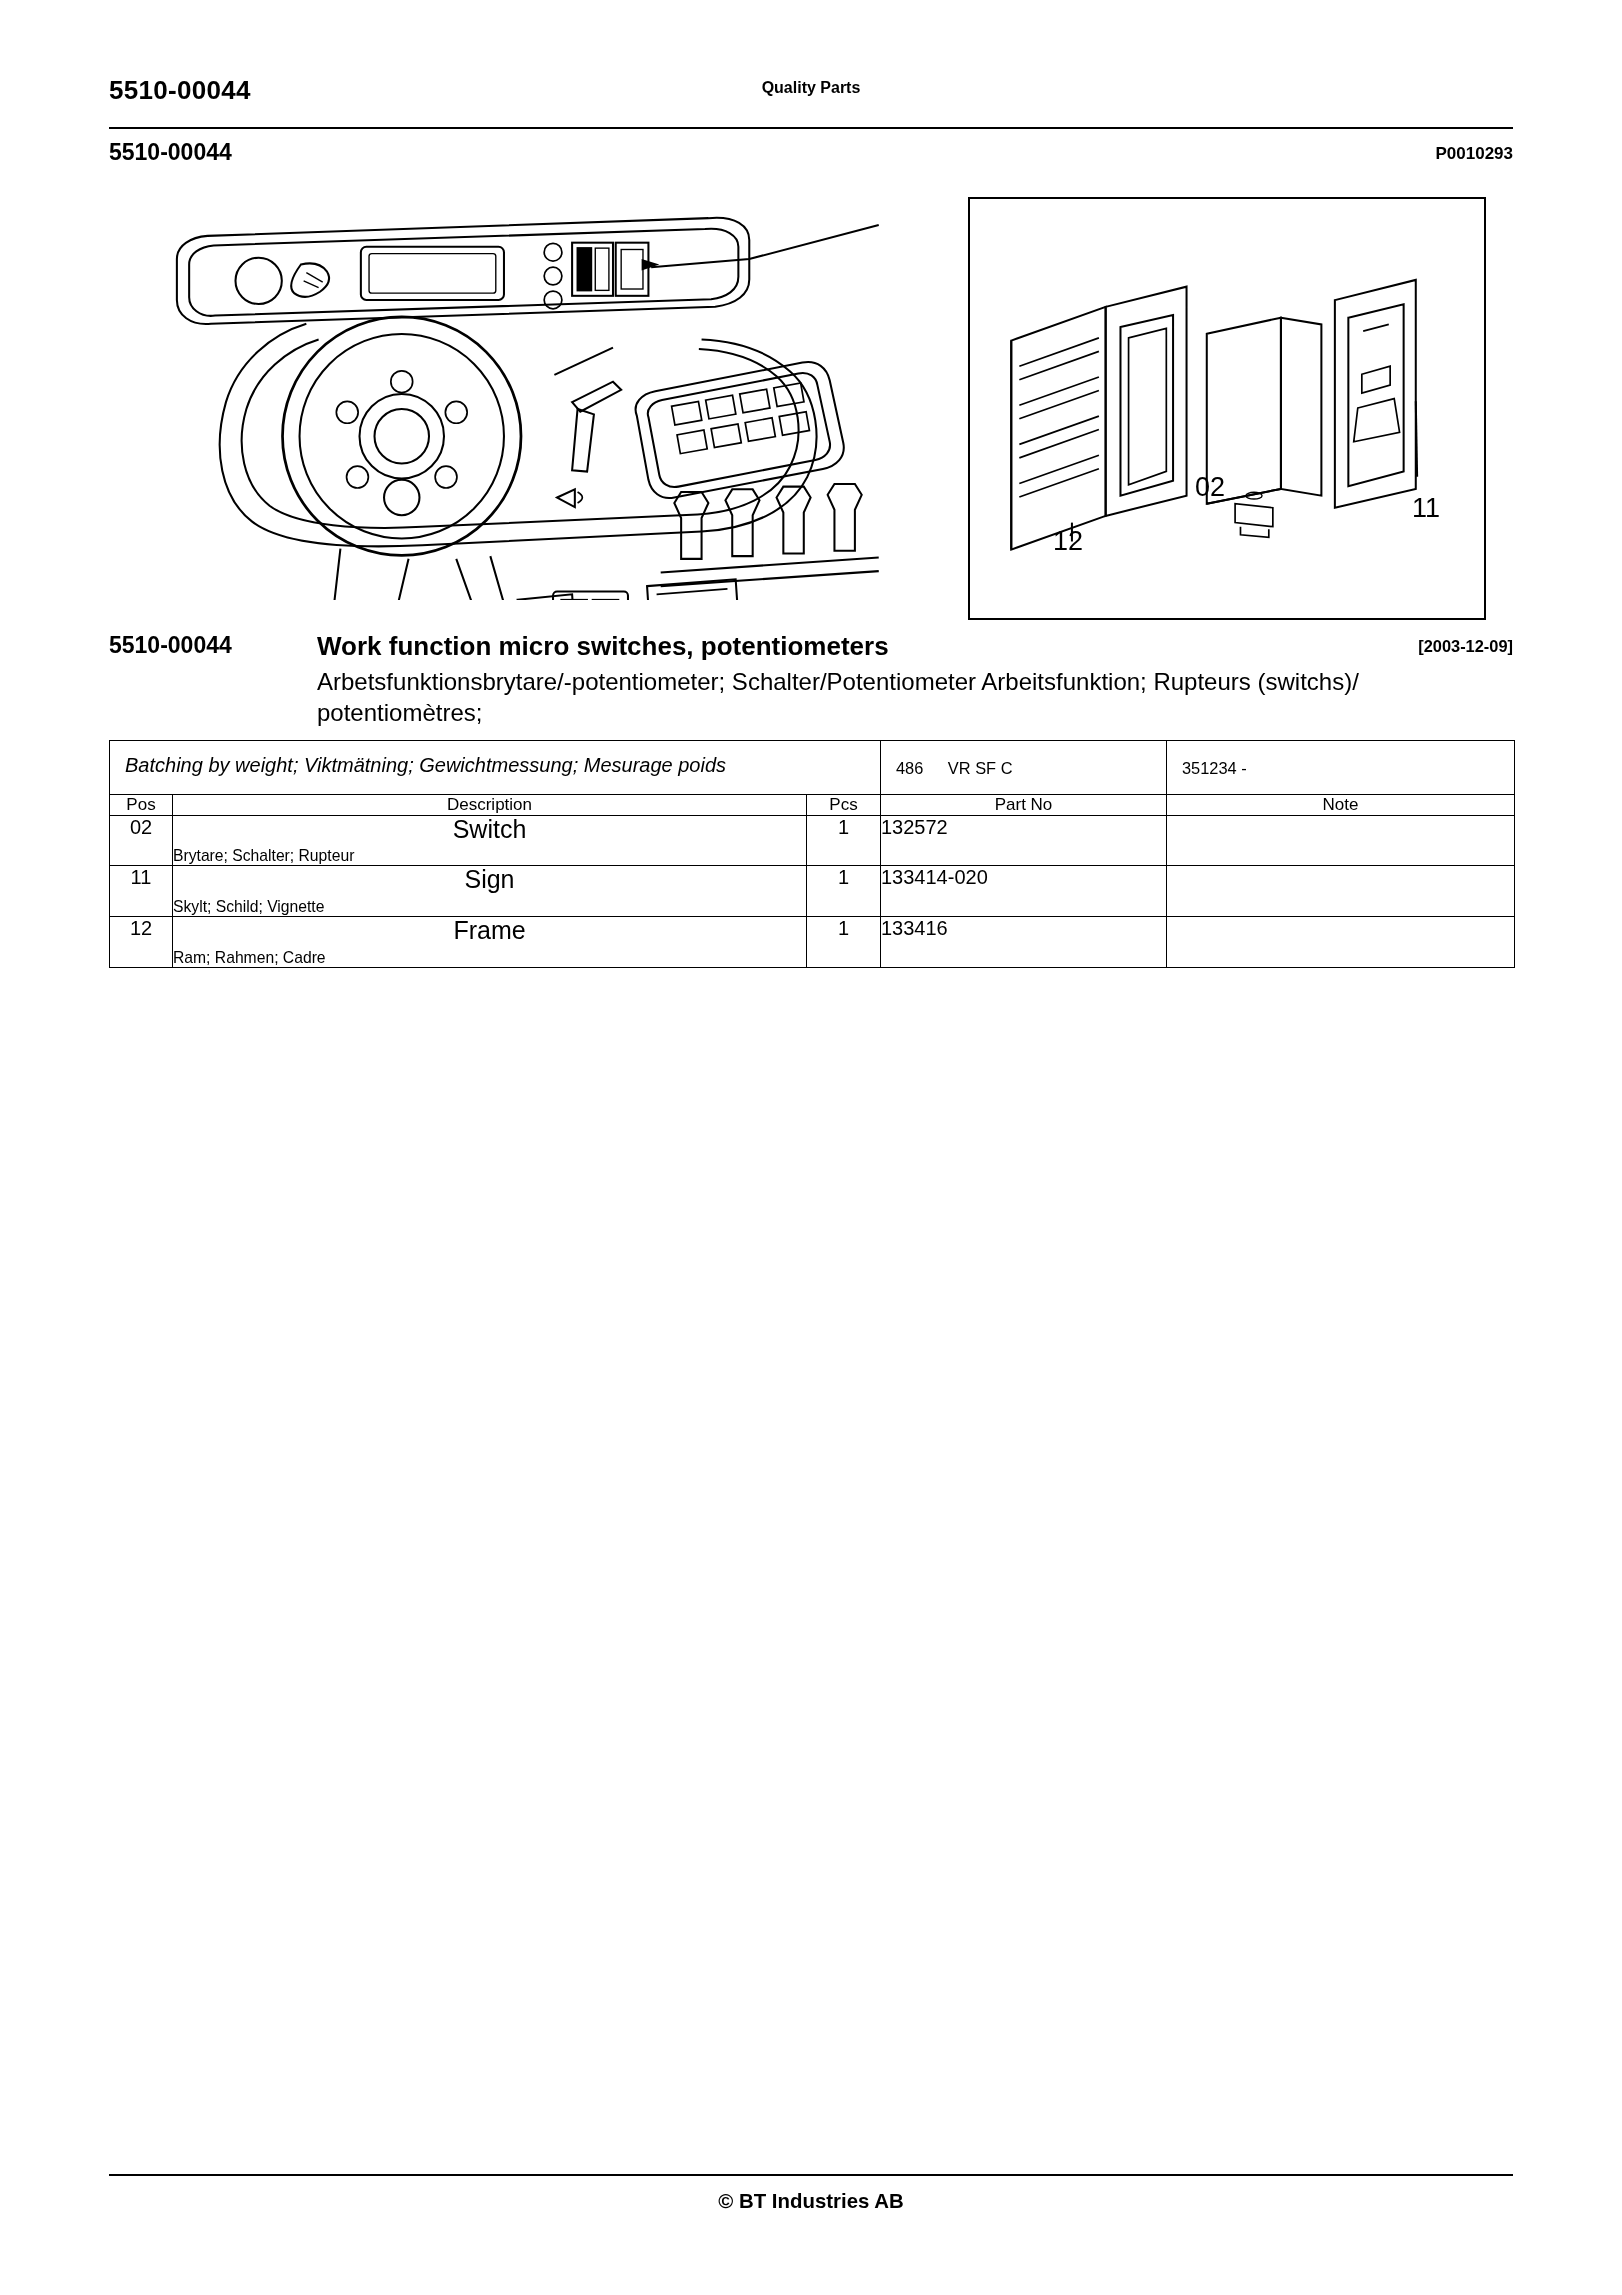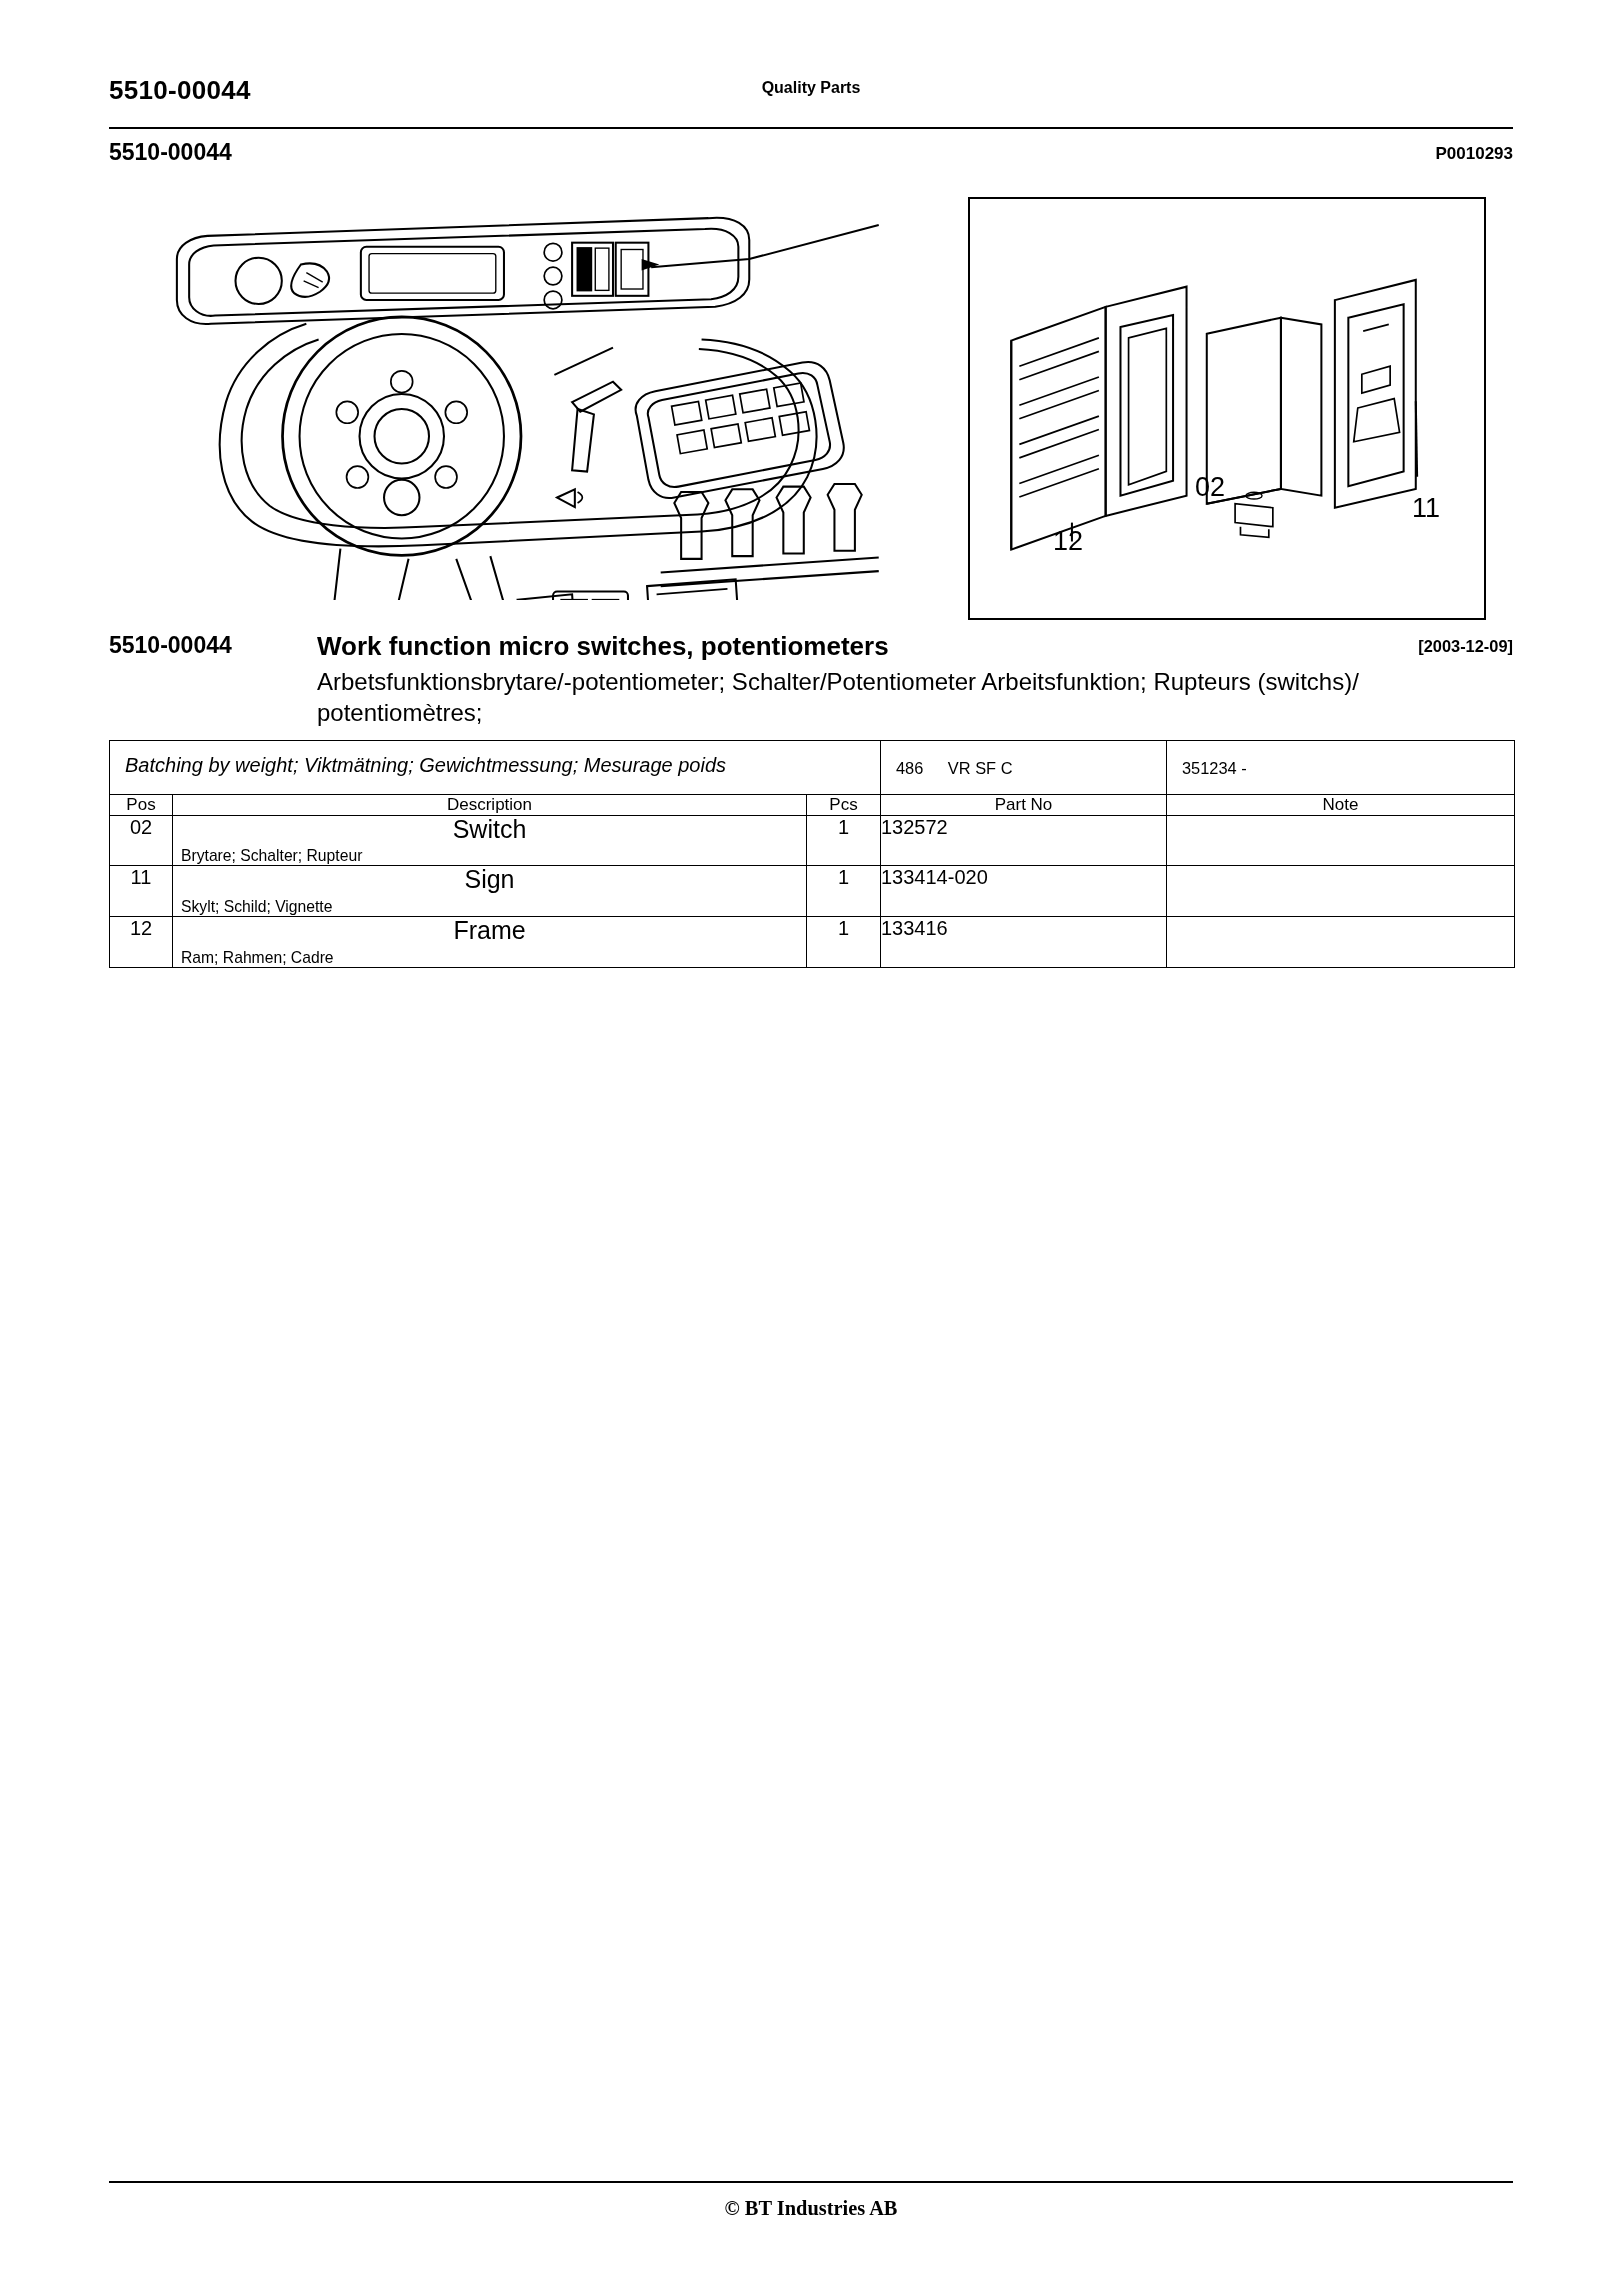--- a/index.html
+++ b/index.html
@@ -184,43 +184,41 @@
     padding: 9.5px 0 8.2px 15px;
   }
   .desc-main {
     font-size: 25px;
     line-height: 1.1;
     text-align: center;
   }
   .desc-sub {
     font-size: 15.7px;
     margin-top: 4.1px;
-    margin-left: 8px;
   }
   .row-pcs {
     font-size: 20px;
     text-align: center;
     padding: 12.3px 0 0 0;
   }
   .row-part {
     font-size: 20px;
     padding: 12.3px 0 0 15px;
   }
   .row-note {
     font-size: 20px;
     padding: 12.3px 0 0 15px;
   }
 
   
   .footer {
     position: absolute;
     left: 109px;
     right: 109px;
-    bottom: 75px;
-    font-family: Liberation Serif, serif;
+    bottom: 82px;
   }
   .footer .rule {
     border-bottom: 2px solid #000;
   }
   .footer-text {
     text-align: center;
     font-size: 20.4px;
     font-weight: bold;
     margin-top: 13.6px;
   }

